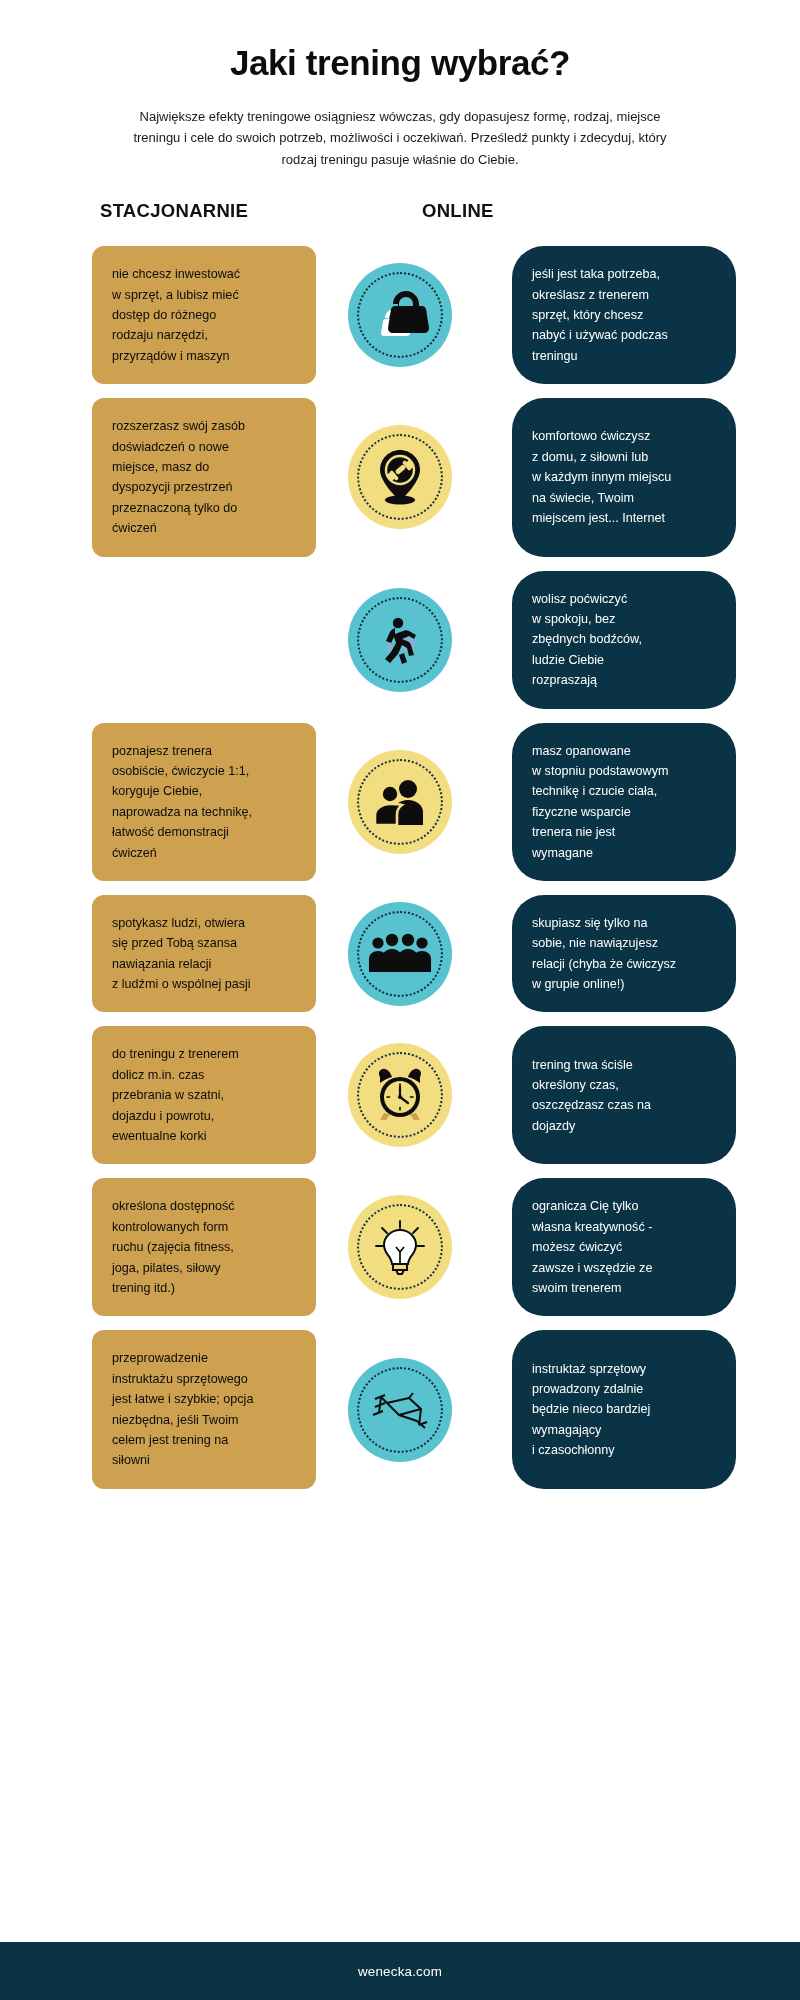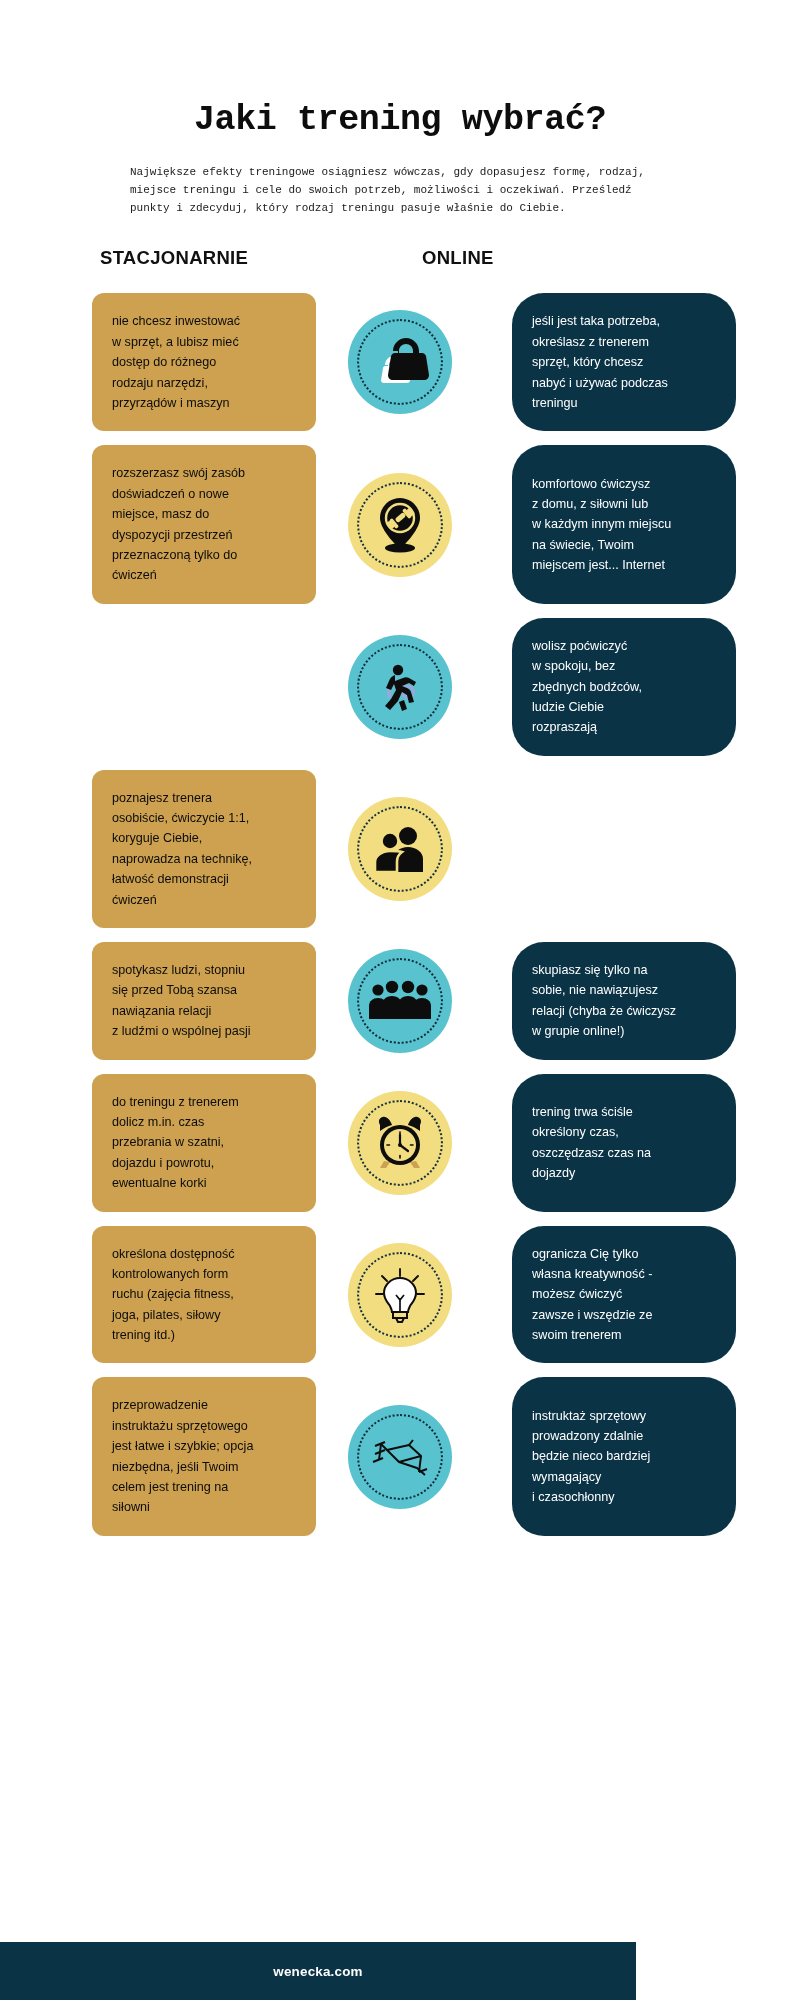--- a/index.html
+++ b/index.html
@@ -14,40 +14,39 @@
 
   .page {
     position: relative;
     width: 800px;
     height: 2000px;
     background: #ffffff;
   }
 
   
   .header {
-    padding-top: 99px;
+    padding-top: 42px;
     text-align: center;
-    font-family: Liberation Mono, monospace;
   }
 
   .title {
     font-size: 35px;
     font-weight: bold;
     color: #0d0d0d;
     letter-spacing: -0.4px;
     line-height: 1.2;
   }
 
   .subtitle {
     margin: 22px auto 0;
     width: 540px;
-    font-size: 11px;
+    font-size: 13px;
     line-height: 1.65;
     color: #1a1a1a;
-    text-align: left;
+    text-align: center;
   }
 
   
   .col-heads {
     position: relative;
     margin-top: 30px;
     height: 34px;
   }
 
   .col-head {
@@ -129,27 +128,26 @@
   .badge.teal .dots   { border-color: #0d2c3c; }
   .badge.yellow .dots { border-color: #14303f; }
 
   .badge svg { position: relative; z-index: 2; display: block; }
 
   
   .footer {
     position: absolute;
     left: 0;
     bottom: 0;
-    width: 636px;
+    width: 800px;
     height: 58px;
     background: #0b3346;
     display: flex;
     align-items: center;
     justify-content: center;
-    font-weight: bold;
   }
 
   .footer .site {
     color: #ffffff;
     font-size: 13.4px;
     letter-spacing: 0.2px;
   }
 </style>
 </head>
 <body>
@@ -271,24 +269,32 @@
     <svg width="58" height="52" viewBox="0 0 58 52">
       <g fill="#0d0d0d">
         <circle cx="37" cy="13" r="9"></circle>
         <path d="M37 24c-8 0-15 5-15 12v13h30V36c0-7-7-12-15-12z"></path>
         <circle cx="19" cy="18" r="8.5" stroke="#f2dd80" stroke-width="2.6"></circle>
         <path d="M19 28c-8 0-15 5-15 11v10h22V39c0-4 2-8 5-10-3-1-7-1-12-1z" stroke="#f2dd80" stroke-width="2.6"></path>
       </g>
     </svg>
           </span>
         </div>
-      </div>
-      <div class="row">
-        <div class="card left">
-          <span class="txt">spotykasz ludzi, stopniu
+        <div class="card right">
+          <span class="txt">masz opanowane
+w stopniu podstawowym
+technikę i czucie ciała,
+fizyczne wsparcie
+trenera nie jest
+wymagane</span>
+        </div>
+      </div>
+      <div class="row">
+        <div class="card left">
+          <span class="txt">spotykasz ludzi, otwiera
 się przed Tobą szansa
 nawiązania relacji
 z ludźmi o wspólnej pasji</span>
         </div>
         <div class="badge teal">
           <span class="dots"></span>
           <span style="position: relative; z-index: 2; display: flex; align-items: center; justify-content: center;">
     <svg width="62" height="48" viewBox="0 0 62 48">
       <g fill="#0d0d0d">
         <circle cx="9" cy="13" r="5.6"></circle>

